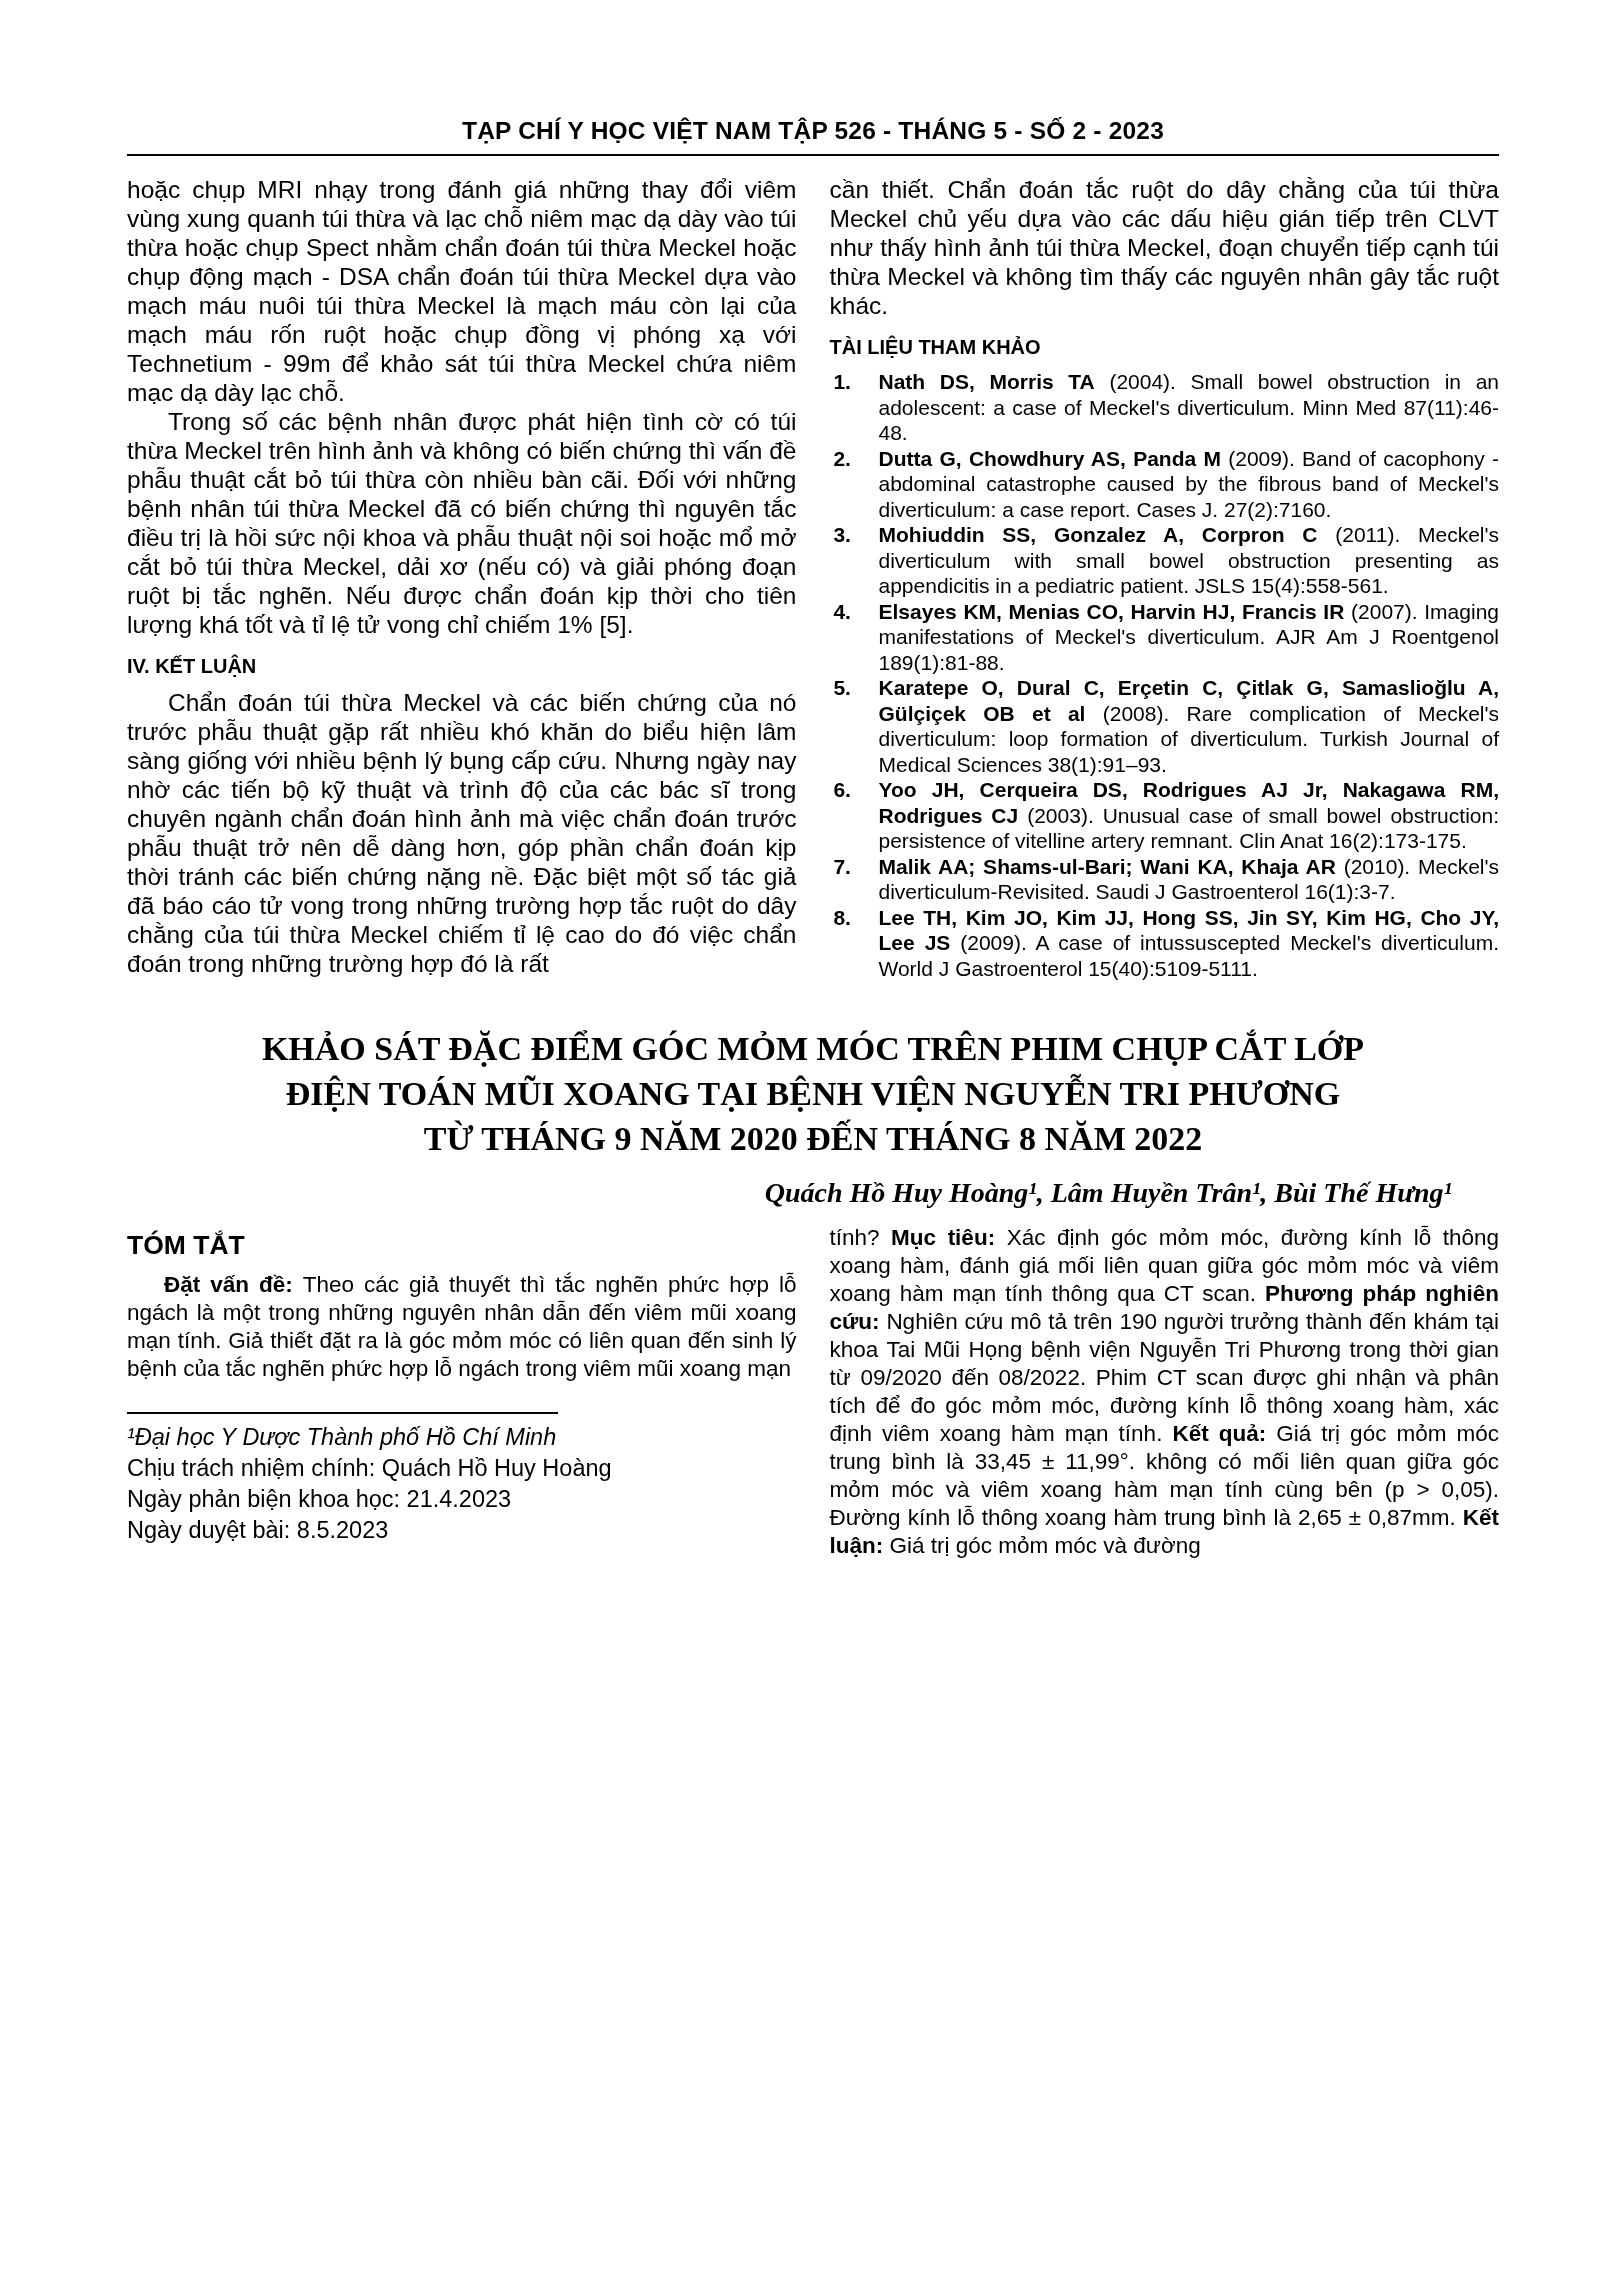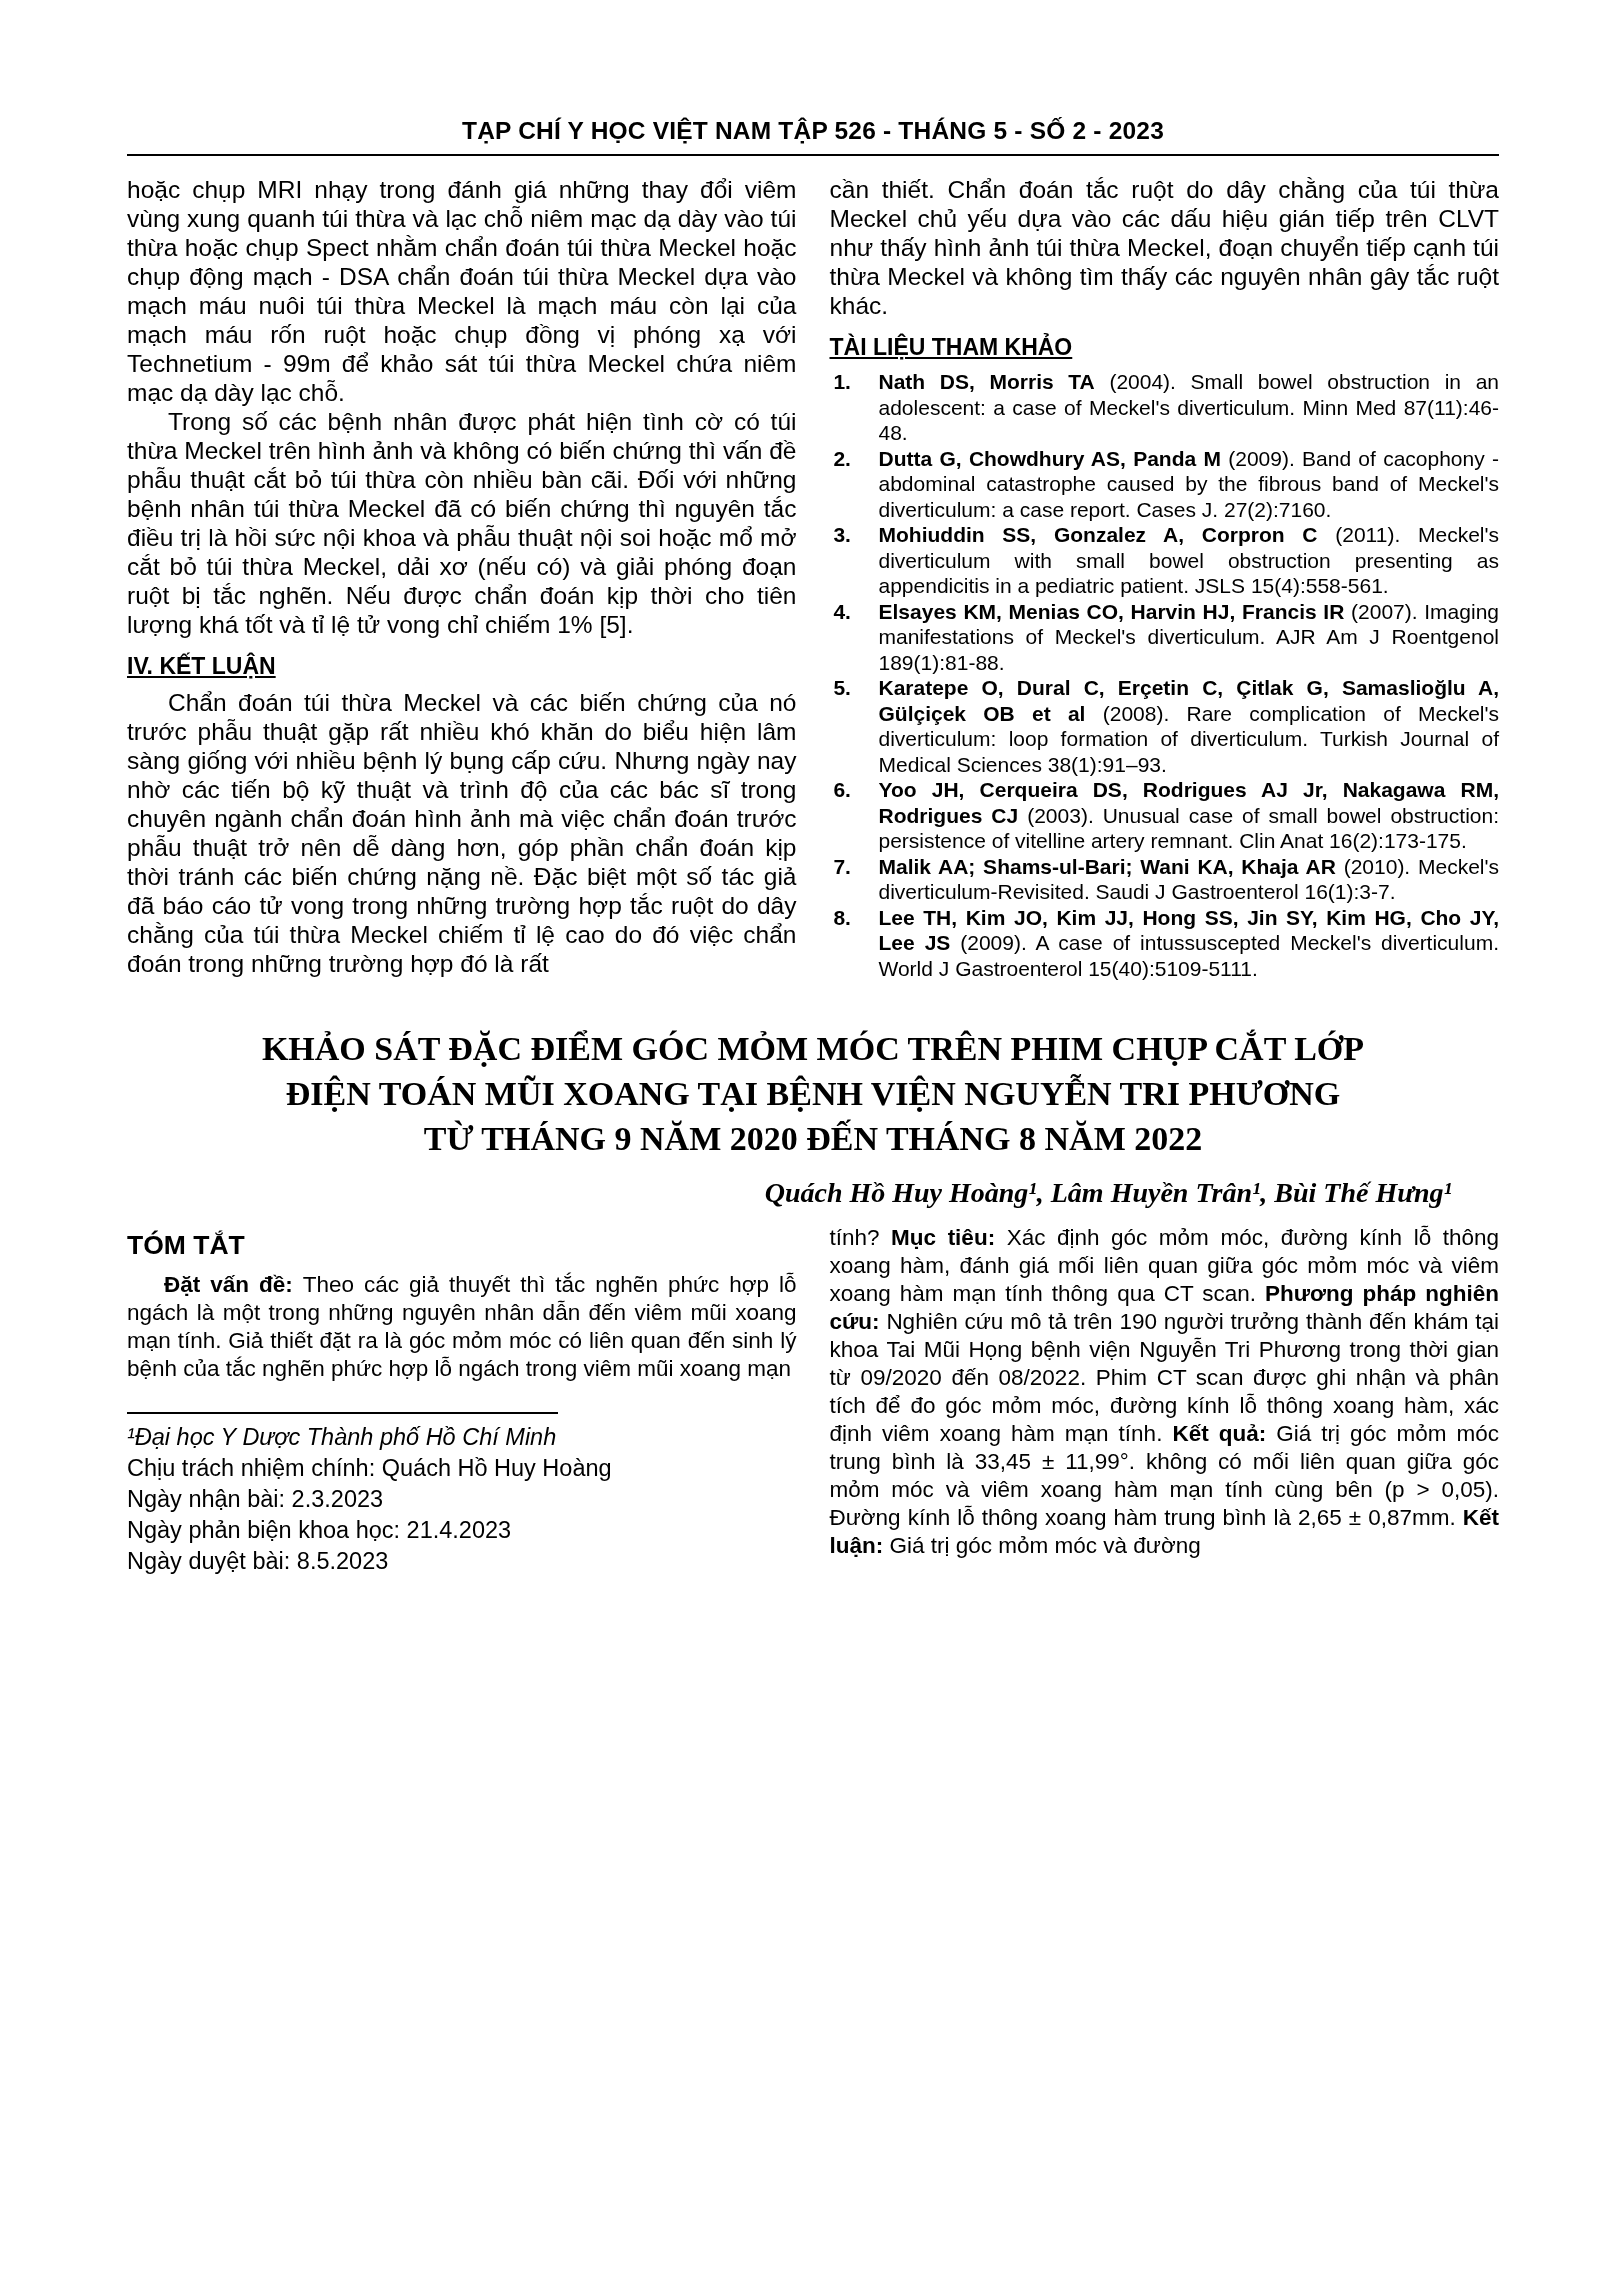--- a/index.html
+++ b/index.html
@@ -32,25 +32,24 @@
 
   .body-p {
     font-size: 24.5px;
     line-height: 29px;
     text-align: justify;
     margin: 0;
   }
   .indent { text-indent: 41px; }
 
   .section-heading {
-    font-size: 23px;
+    font-size: 20px;
     font-weight: bold;
     margin: 11.8px 0 5.9px 0;
     line-height: 31px;
-    text-decoration: underline;
   }
 
   .refs {
     font-size: 21px;
     line-height: 25.5px;
     text-align: justify;
   }
   .ref { position: relative; padding-left: 49px; }
   .ref-num { position: absolute; left: 3.9px; font-weight: bold; }
   .ref-authors { font-weight: bold; }
@@ -166,21 +165,20 @@
       <div class="authors">Quách Hồ Huy Hoàng¹, Lâm Huyền Trân¹, Bùi Thế Hưng¹</div>
 
       <div class="twocol abstract-cols">
         <div class="col">
           <h2 class="abstract-heading">TÓM TẮT</h2>
           <p class="abstract-p first-indent"><span class="b">Đặt vấn đề: </span><span>Theo các giả thuyết thì tắc nghẽn phức hợp lỗ ngách là một trong những nguyên nhân dẫn đến viêm mũi xoang mạn tính. Giả thiết đặt ra là góc mỏm móc có liên quan đến sinh lý bệnh của tắc nghẽn phức hợp lỗ ngách trong viêm mũi xoang mạn</span></p>
           <div class="footnote">
             <div class="fn-rule"></div>
             <div class="fn-line italic">¹Đại học Y Dược Thành phố Hồ Chí Minh</div>
             <div class="fn-line">Chịu trách nhiệm chính: Quách Hồ Huy Hoàng</div>
-            <div class="fn-line">Ngày nhận bài: 2.3.2023</div>
             <div class="fn-line">Ngày phản biện khoa học: 21.4.2023</div>
             <div class="fn-line">Ngày duyệt bài: 8.5.2023</div>
           </div>
         </div>
         <div class="col">
           <p class="abstract-p"><span>tính? </span><span class="b">Mục tiêu: </span><span>Xác định góc mỏm móc, đường kính lỗ thông xoang hàm, đánh giá mối liên quan giữa góc mỏm móc và viêm xoang hàm mạn tính thông qua CT scan. </span><span class="b">Phương pháp nghiên cứu: </span><span>Nghiên cứu mô tả trên 190 người trưởng thành đến khám tại khoa Tai Mũi Họng bệnh viện Nguyễn Tri Phương trong thời gian từ 09/2020 đến 08/2022. Phim CT scan được ghi nhận và phân tích để đo góc mỏm móc, đường kính lỗ thông xoang hàm, xác định viêm xoang hàm mạn tính. </span><span class="b">Kết quả: </span><span>Giá trị góc mỏm móc trung bình là 33,45 ± 11,99°. không có mối liên quan giữa góc mỏm móc và viêm xoang hàm mạn tính cùng bên (p &gt; 0,05). Đường kính lỗ thông xoang hàm trung bình là 2,65 ± 0,87mm. </span><span class="b">Kết luận: </span><span>Giá trị góc mỏm móc và đường</span></p>
         </div>
       </div>
     </section>
 

